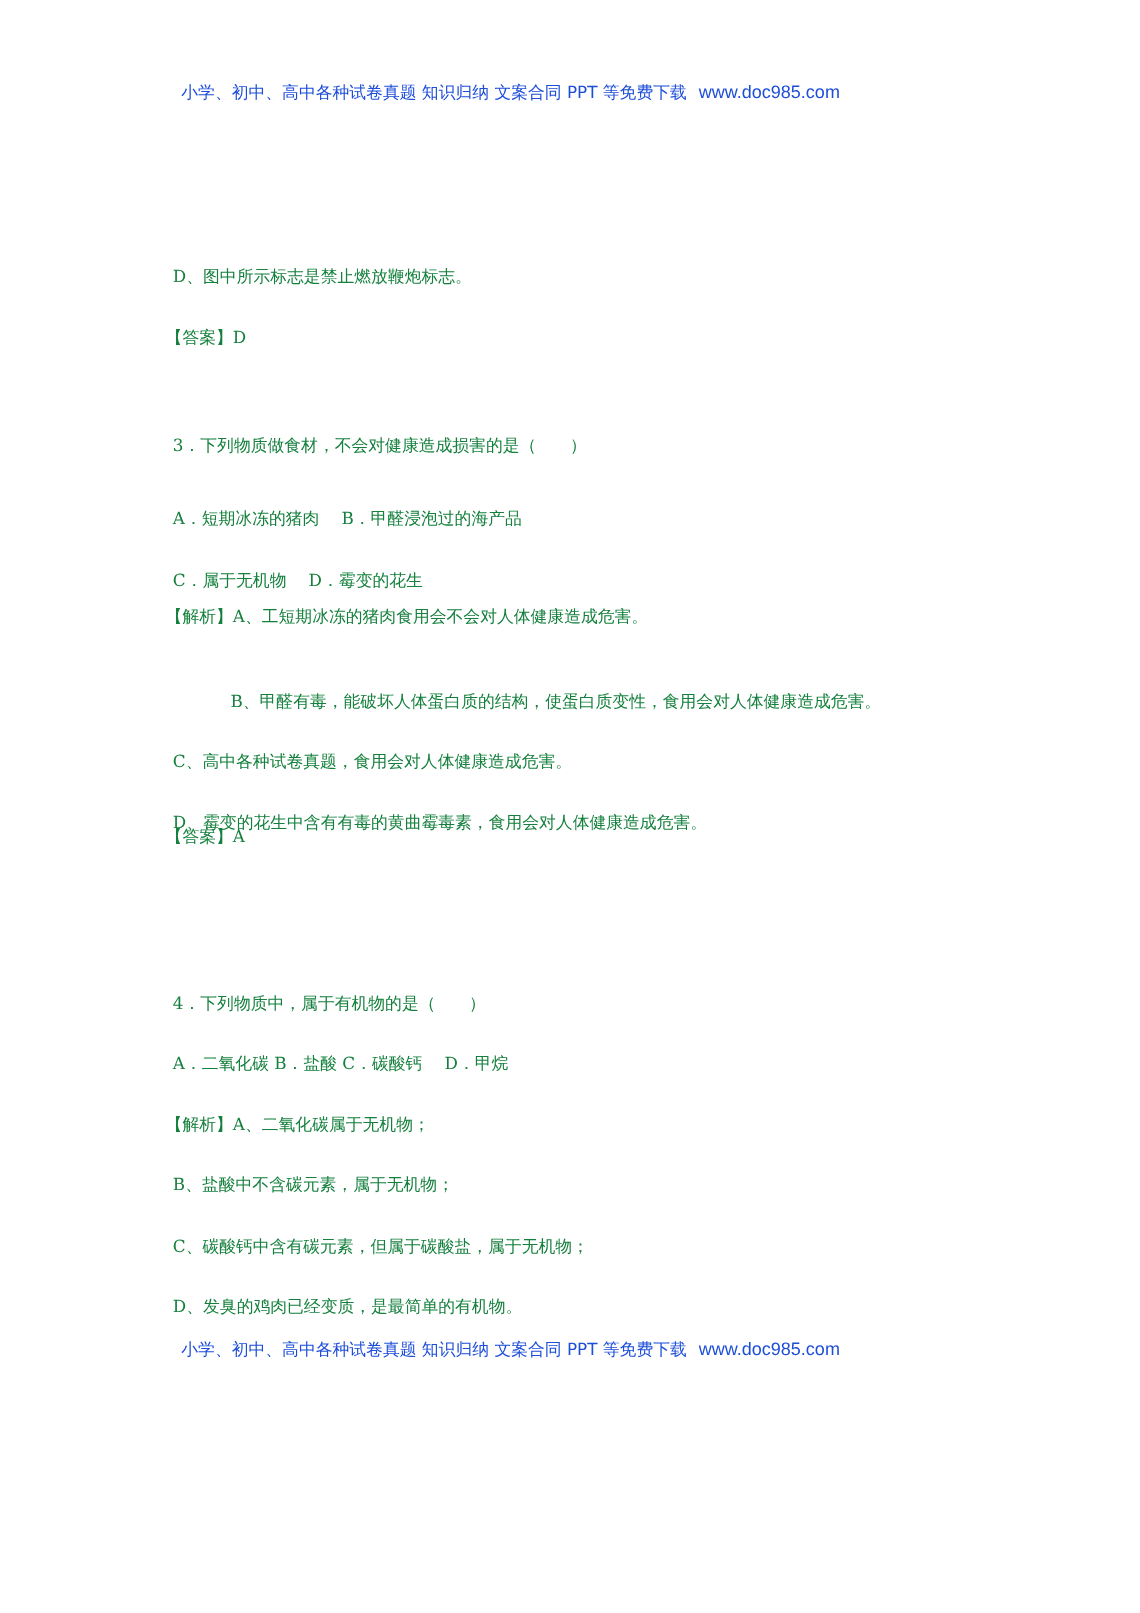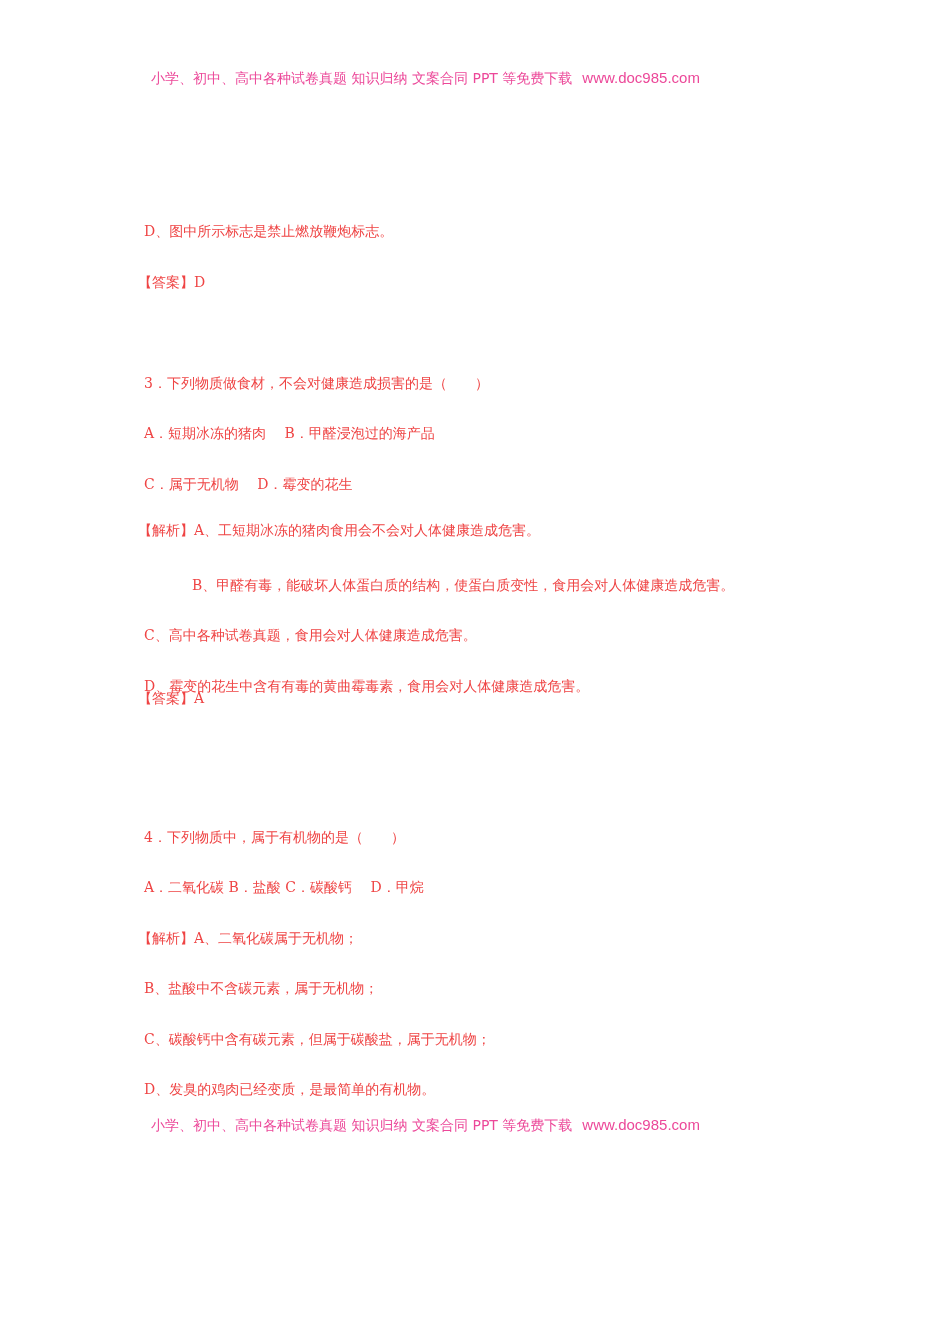--- a/index.html
+++ b/index.html
@@ -14,57 +14,57 @@
       overflow: hidden;
       color: #000000;
     }
     .header, .footer {
       position: absolute;
       left: 0;
       width: 851px;
       text-align: center;
       font-family: "DejaVu Sans", sans-serif;
       font-size: 14px;
-      color: #ec4899;
+      color: #1d4ed8;
       letter-spacing: 0;
     }
     .header { top: 69px; }
     .footer { top: 1116px; }
     .header .site, .footer .site {
       margin-left: 10px;
       font-family: "Liberation Sans", sans-serif;
       font-size: 15px;
     }
     .line {
       position: absolute;
       left: 144px;
       font-family: "DejaVu Serif", serif;
       font-size: 14px;
       line-height: 20px;
       white-space: pre;
-      color: #ef4444;
+      color: #15803d;
     }
     .bracket {
       margin-left: -6px;
     }
   </style>
 </head>
 <body>
 
 <div class="header">
   <span>小学、初中、高中各种试卷真题 知识归纳 文案合同 PPT 等免费下载</span><span class="site">www.doc985.com</span>
 </div>
 
 <div class="line" style="top:221px;">D、图中所示标志是禁止燃放鞭炮标志。</div>
 <div class="line bracket" style="top:272px;">【答案】D</div>
 
-<div class="line" style="top:373px;">3．下列物质做食材，不会对健康造成损害的是（　　）</div>
+<div class="line" style="top:362px;">3．下列物质做食材，不会对健康造成损害的是（　　）</div>
 <div class="line" style="top:423px;">A．短期冰冻的猪肉　 B．甲醛浸泡过的海产品</div>
 <div class="line" style="top:474px;">C．属于无机物　 D．霉变的花生</div>
-<div class="line bracket" style="top:520px;">【解析】A、工短期冰冻的猪肉食用会不会对人体健康造成危害。</div>
+<div class="line bracket" style="top:504px;">【解析】A、工短期冰冻的猪肉食用会不会对人体健康造成危害。</div>
 <div class="line" style="top:575px;margin-left:48px;">B、甲醛有毒，能破坏人体蛋白质的结构，使蛋白质变性，食用会对人体健康造成危害。</div>
 <div class="line" style="top:625px;">C、高中各种试卷真题，食用会对人体健康造成危害。</div>
 <div class="line" style="top:676px;text-align:center;">D、霉变的花生中含有有毒的黄曲霉毒素，食用会对人体健康造成危害。</div>
 <div class="line bracket" style="top:688px;">【答案】A</div>
 
 <div class="line" style="top:827px;">4．下列物质中，属于有机物的是（　　）</div>
 <div class="line" style="top:877px;">A．二氧化碳 B．盐酸 C．碳酸钙　 D．甲烷</div>
 <div class="line bracket" style="top:928px;text-align:center;">【解析】A、二氧化碳属于无机物；</div>
 <div class="line" style="top:978px;">B、盐酸中不含碳元素，属于无机物；</div>
 <div class="line" style="top:1029px;">C、碳酸钙中含有碳元素，但属于碳酸盐，属于无机物；</div>

